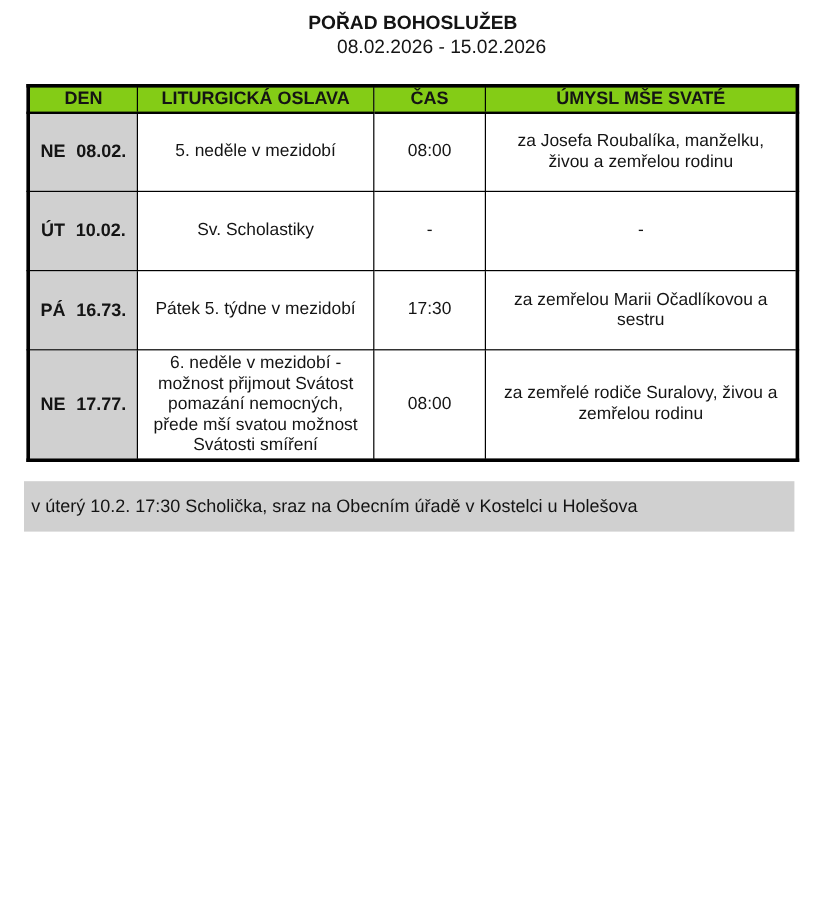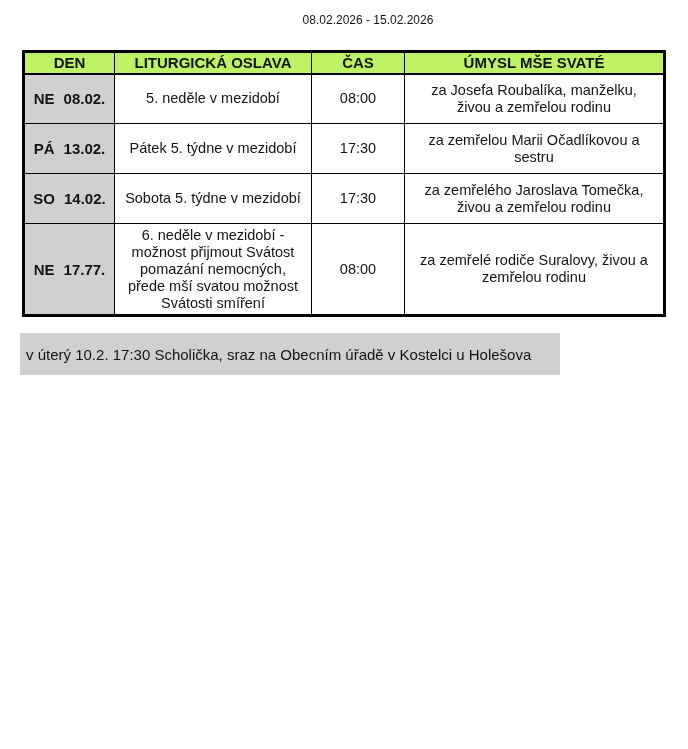--- a/index.html
+++ b/index.html
@@ -5,76 +5,77 @@
   * { box-sizing: border-box; }
   html, body {
     margin: 0; padding: 0;
     width: 688px; height: 749px;
     background: #ffffff;
     color: #141414;
     font-family: "Liberation Sans", sans-serif;
   }
   .title-block { text-align: center; padding-top: 10px; }
   .title-line  { font-size: 16px; font-weight: bold; line-height: 20px; }
-  .date-line   { font-size: 12px; font-weight: normal; line-height: 20px; padding-left: 48px; }
+  .date-line   { font-size: 16px; font-weight: normal; line-height: 20px; padding-left: 48px; }
 
   table.schedule {
     border-collapse: collapse;
     table-layout: fixed;
     width: 641px;
     margin: 20px 0 0 22px;
     border: 3px solid #000;
   }
   .schedule th {
-    background: #bef264;
+    background: #84cc16;
     font-size: 15px;
     font-weight: bold;
     height: 22px;
     padding: 0 2px;
     border: 1px solid #000;
     border-bottom: 2px solid #000;
     text-align: center;
     vertical-align: middle;
   }
   .schedule td {
     border: 1px solid #000;
     text-align: center;
     vertical-align: middle;
     font-size: 14.5px;
     line-height: 17px;
     padding: 2px;
     overflow: hidden;
   }
-  .schedule tbody tr { height: 50px; }
+  .schedule tbody tr { height: 66px; }
   .schedule tbody tr.tall { height: 92px; }
   td.day-cell {
     background: #d0d0d0;
     font-weight: bold;
     font-size: 15px;
     white-space: nowrap;
     padding: 0 4px;
   }
   .day-abbr { display: inline-block; margin-right: 9px; }
   td.celebration-cell, td.intention-cell { white-space: pre-line; }
 
   .footer-note {
     margin: 16px 0 0 20px;
-    width: 540px;
+    width: 642px;
     height: 42px;
     background: #d0d0d0;
     display: flex;
     align-items: center;
     padding-left: 6px;
     font-size: 15px;
   }
 </style>
 </head>
 <body>
 
 <div class="title-block">
+  <div class="title-line">POŘAD BOHOSLUŽEB</div>
   <div class="date-line">08.02.2026 - 15.02.2026</div>
 </div>
 
 <table class="schedule">
   <colgroup>
     <col style="width:91px">
       <col style="width:197px">
       <col style="width:93px">
       <col style="width:260px">
   </colgroup>
@@ -88,32 +89,31 @@
   </thead>
   <tbody>
     <tr>
       <td class="day-cell"><span class="day-abbr">NE</span><span>08.02.</span></td>
       <td class="celebration-cell">5. neděle v mezidobí</td>
       <td class="time-cell">08:00</td>
       <td class="intention-cell">za Josefa Roubalíka, manželku,
 živou a zemřelou rodinu</td>
     </tr>
     <tr>
-      <td class="day-cell"><span class="day-abbr">PÁ</span><span>13.02.</span></td>
+      <td class="day-cell"><span class="day-abbr">ÚT</span><span>10.02.</span></td>
+      <td class="celebration-cell">Sv. Scholastiky</td>
+      <td class="time-cell">-</td>
+      <td class="intention-cell">-</td>
+    </tr>
+    <tr>
+      <td class="day-cell"><span class="day-abbr">PÁ</span><span>16.73.</span></td>
       <td class="celebration-cell">Pátek 5. týdne v mezidobí</td>
       <td class="time-cell">17:30</td>
       <td class="intention-cell">za zemřelou Marii Očadlíkovou a
 sestru</td>
-    </tr>
-    <tr>
-      <td class="day-cell"><span class="day-abbr">SO</span><span>14.02.</span></td>
-      <td class="celebration-cell">Sobota 5. týdne v mezidobí</td>
-      <td class="time-cell">17:30</td>
-      <td class="intention-cell">za zemřelého Jaroslava Tomečka,
-živou a zemřelou rodinu</td>
     </tr>
     <tr class="tall">
       <td class="day-cell"><span class="day-abbr">NE</span><span>17.77.</span></td>
       <td class="celebration-cell">6. neděle v mezidobí -
 možnost přijmout Svátost
 pomazání nemocných,
 přede mší svatou možnost
 Svátosti smíření</td>
       <td class="time-cell">08:00</td>
       <td class="intention-cell">za zemřelé rodiče Suralovy, živou a

